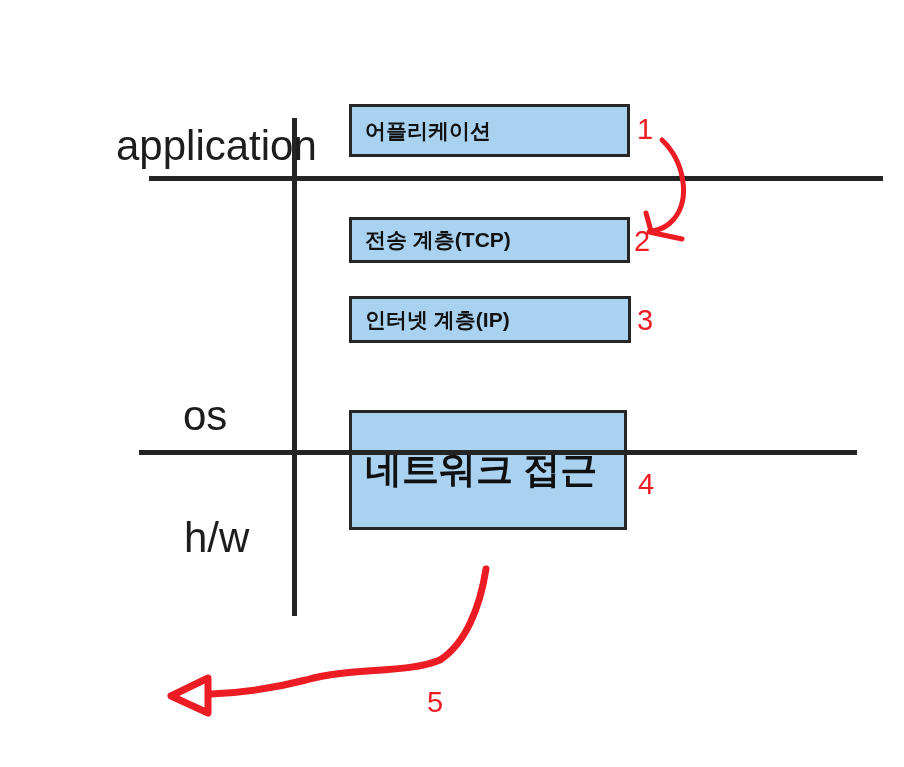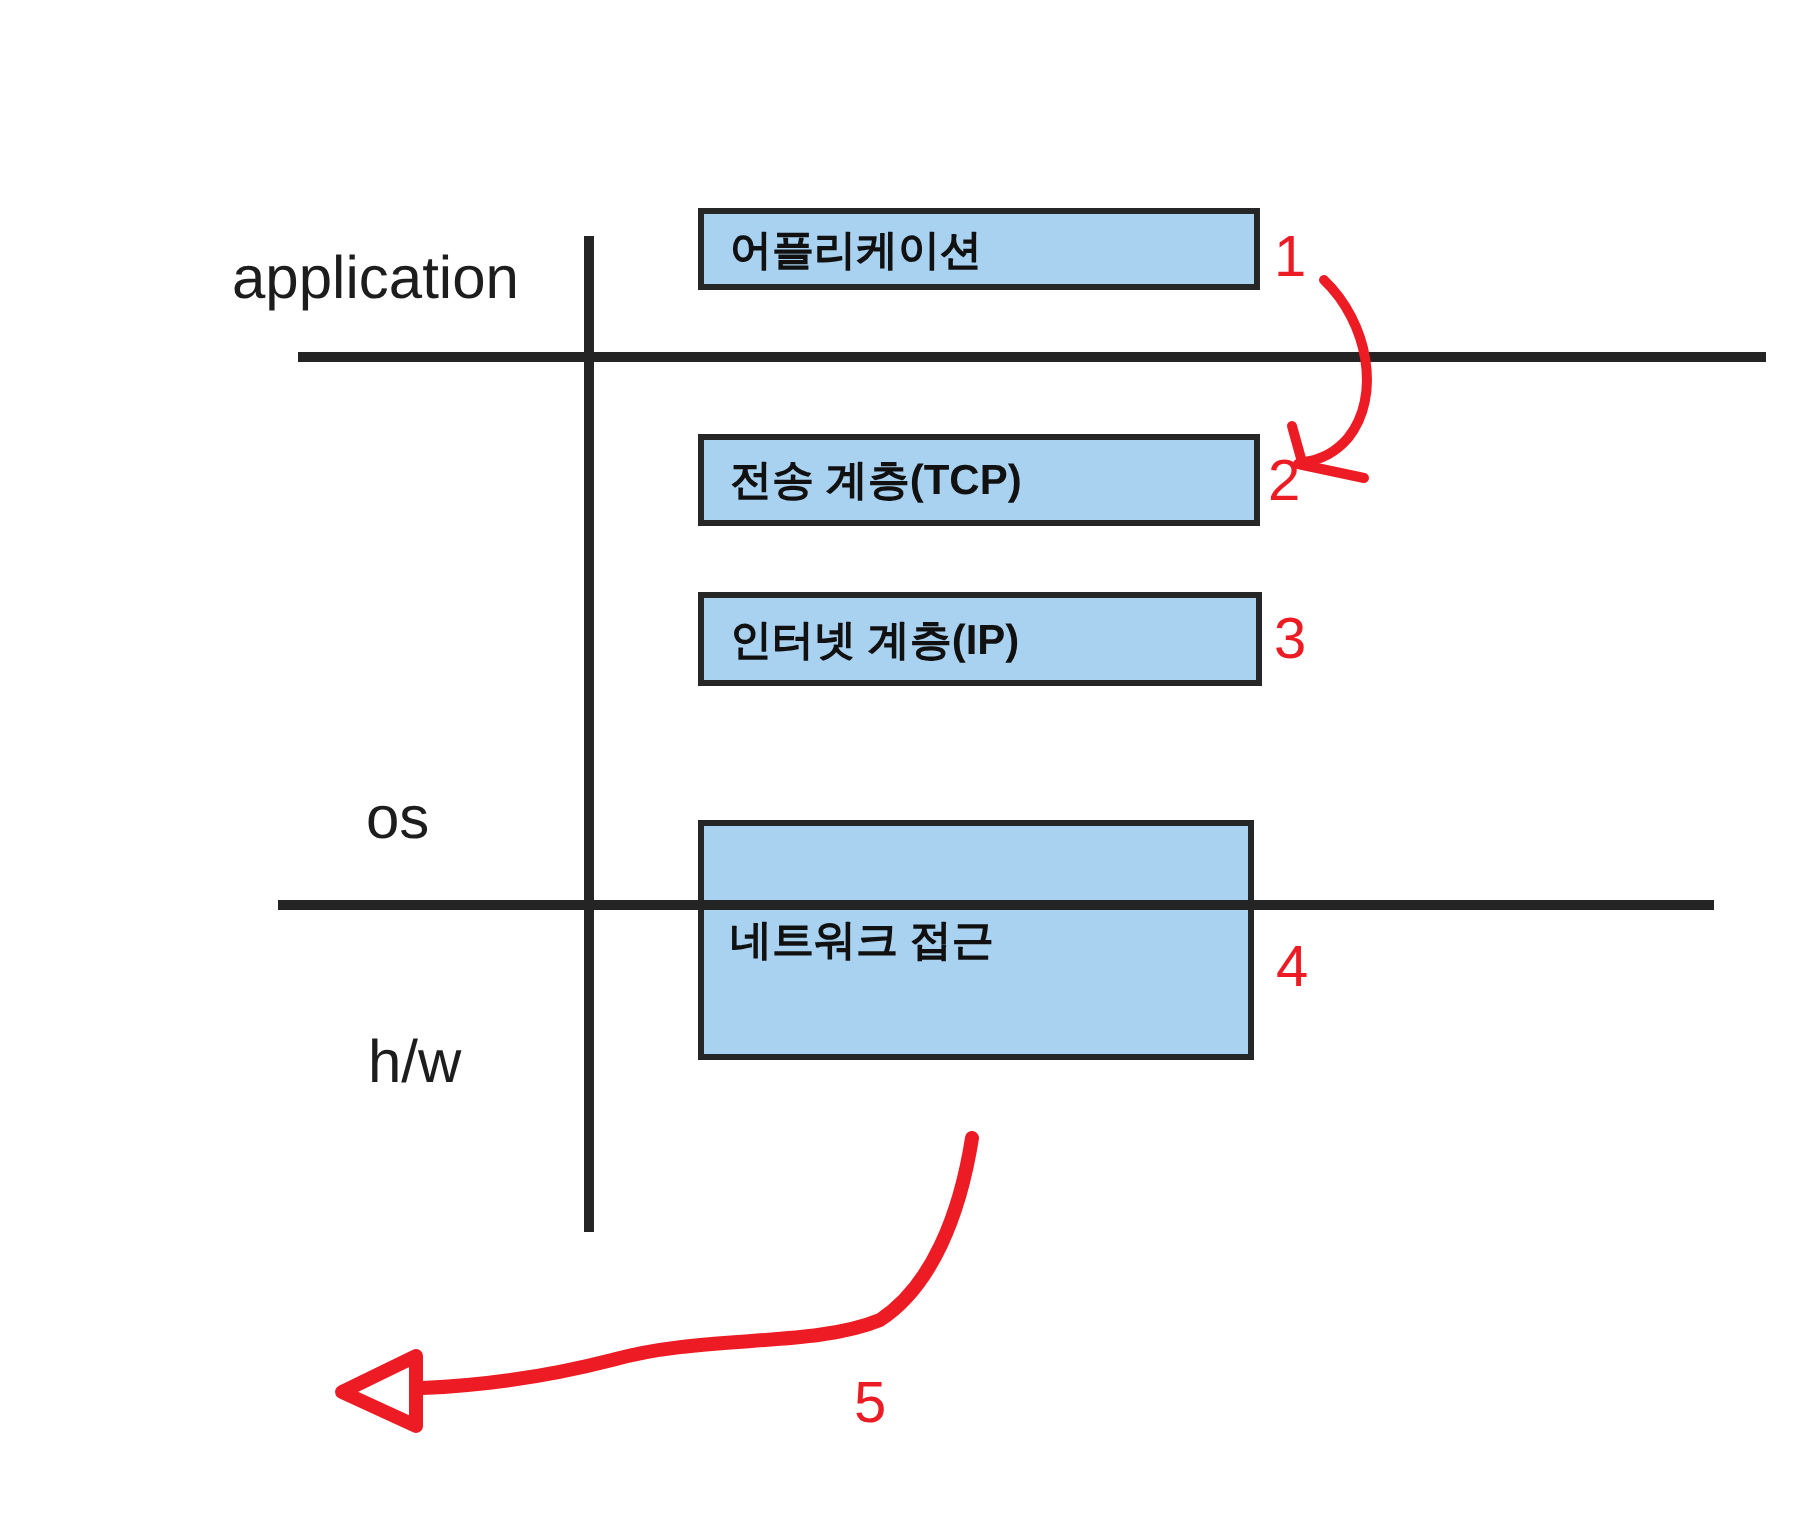--- a/index.html
+++ b/index.html
@@ -6,35 +6,35 @@
   .canvas{
     position:relative;width:904px;height:767px;background:#ffffff;
     overflow:hidden;font-family:"Liberation Sans",sans-serif;
   }
   
   .vline{position:absolute;left:292px;top:118px;width:5px;height:498px;background:#242424;}
   .hline{position:absolute;height:5px;background:#242424;}
   .hline1{left:149px;top:176px;width:734px;}
   .hline2{left:139px;top:450px;width:718px;}
   
-  .side-label{position:absolute;color:#1d1d1d;font-size:30px;line-height:1.1;white-space:nowrap;}
+  .side-label{position:absolute;color:#1d1d1d;font-size:42px;line-height:1.1;white-space:nowrap;}
   .lbl-app{left:116px;top:123px;}
   .lbl-os{left:183px;top:393px;}
   .lbl-hw{left:184px;top:489px;margin-top:26px;}
   
   .layer-box{
     position:absolute;background:#A9D2F1;border:3px solid #262626;box-sizing:border-box;
     display:flex;align-items:center;padding-left:13px;color:#111111;
   }
-  .box1{left:349px;top:104px;width:281px;height:41px;}
+  .box1{left:349px;top:104px;width:281px;height:53px;}
   .box2{left:349px;top:217px;width:281px;height:46px;}
   .box3{left:349px;top:296px;width:282px;height:47px;align-items:center;}
   .box4{left:349px;top:410px;width:278px;height:120px;}
   .box-text{font-size:21px;font-weight:600;white-space:nowrap;}
-  .box4 .box-text{font-size:21px;font-weight:700;}
+  .box4 .box-text{font-size:37px;font-weight:700;}
   
   .red-num{position:absolute;color:#ED1C24;font-size:29px;line-height:1;}
   .num1{left:637px;top:115px;}
   .num2{left:634px;top:227px;}
   .num3{left:637px;top:306px;}
   .num4{left:638px;top:470px;}
   .num5{left:427px;top:688px;}
   
   .overlay{position:absolute;left:0;top:0;pointer-events:none;}
 </style>

